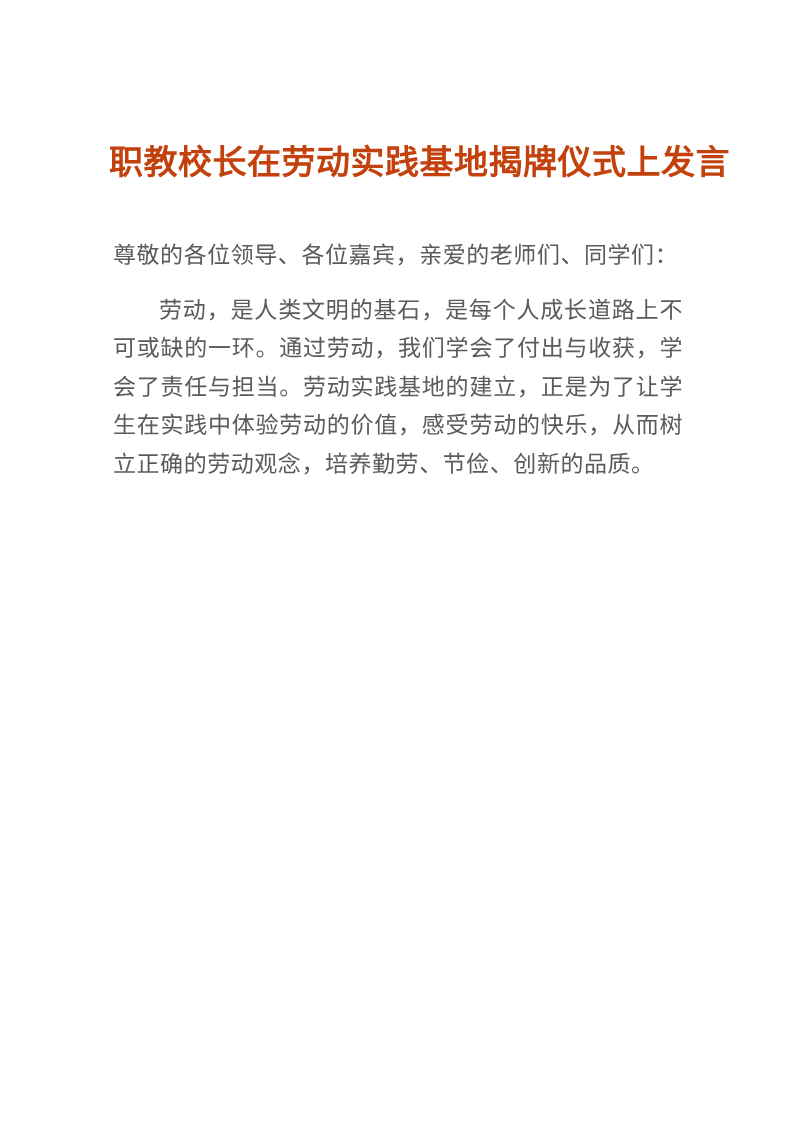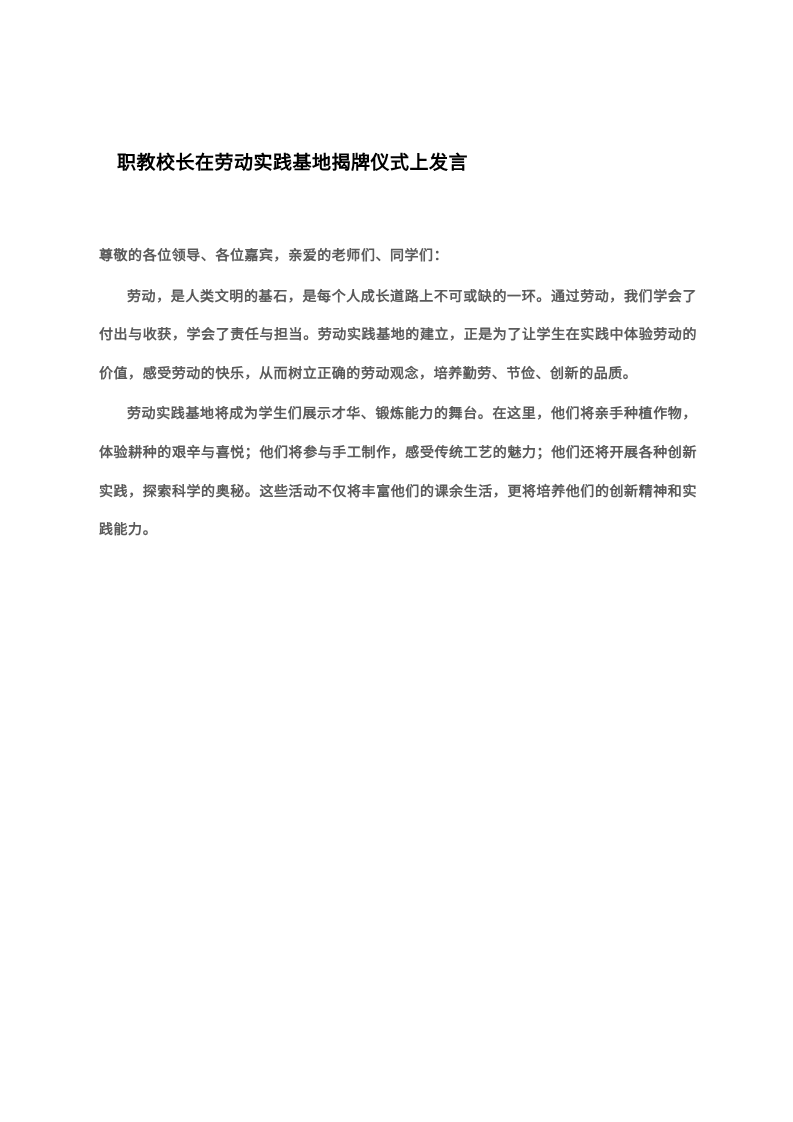--- a/index.html
+++ b/index.html
@@ -19,38 +19,37 @@
   }
   .doc-body {
     position: absolute;
     left: 97px;
     top: 140px;
     width: 602px;
   }
   .doc-title {
     font-family: "DejaVu Sans", "Liberation Sans", sans-serif;
     font-weight: bold;
-    font-size: 19px;
+    font-size: 34px;
     line-height: 44px;
-    color: #000000;
+    color: #c2410c;
     letter-spacing: 0.5px;
-    margin: 0 0 52px 20px;
+    margin: 0 0 52px 12px;
     white-space: nowrap;
   }
   .para {
     font-family: "DejaVu Serif", "Liberation Serif", serif;
-    font-size: 14px;
+    font-size: 23px;
     line-height: 38.6px;
     color: #5b5b5b;
-    margin: 2px;
+    margin: 16px;
     text-align: justify;
     text-justify: inter-character;
     letter-spacing: 0.55px;
     word-break: break-all;
-    font-weight: bold;
   }
   .para.indent {
     text-indent: 2em;
   }
   .para + .para {
     margin-top: 0;
   }
 </style>
 </head>
 <body>
@@ -59,17 +58,16 @@
   <div class="doc-body">
 
     <h1 class="doc-title">职教校长在劳动实践基地揭牌仪式上发言</h1>
 
     <p class="para">尊敬的各位领导、各位嘉宾，亲爱的老师们、同学们：</p>
 
 
 
     <p class="para indent">劳动，是人类文明的基石，是每个人成长道路上不可或缺的一环。通过劳动，我们学会了付出与收获，学会了责任与担当。劳动实践基地的建立，正是为了让学生在实践中体验劳动的价值，感受劳动的快乐，从而树立正确的劳动观念，培养勤劳、节俭、创新的品质。</p>
 
-    <p class="para indent">劳动实践基地将成为学生们展示才华、锻炼能力的舞台。在这里，他们将亲手种植作物，体验耕种的艰辛与喜悦；他们将参与手工制作，感受传统工艺的魅力；他们还将开展各种创新实践，探索科学的奥秘。这些活动不仅将丰富他们的课余生活，更将培养他们的创新精神和实践能力。</p>
 
 
   </div>
 </div>
 
 </body></html>

